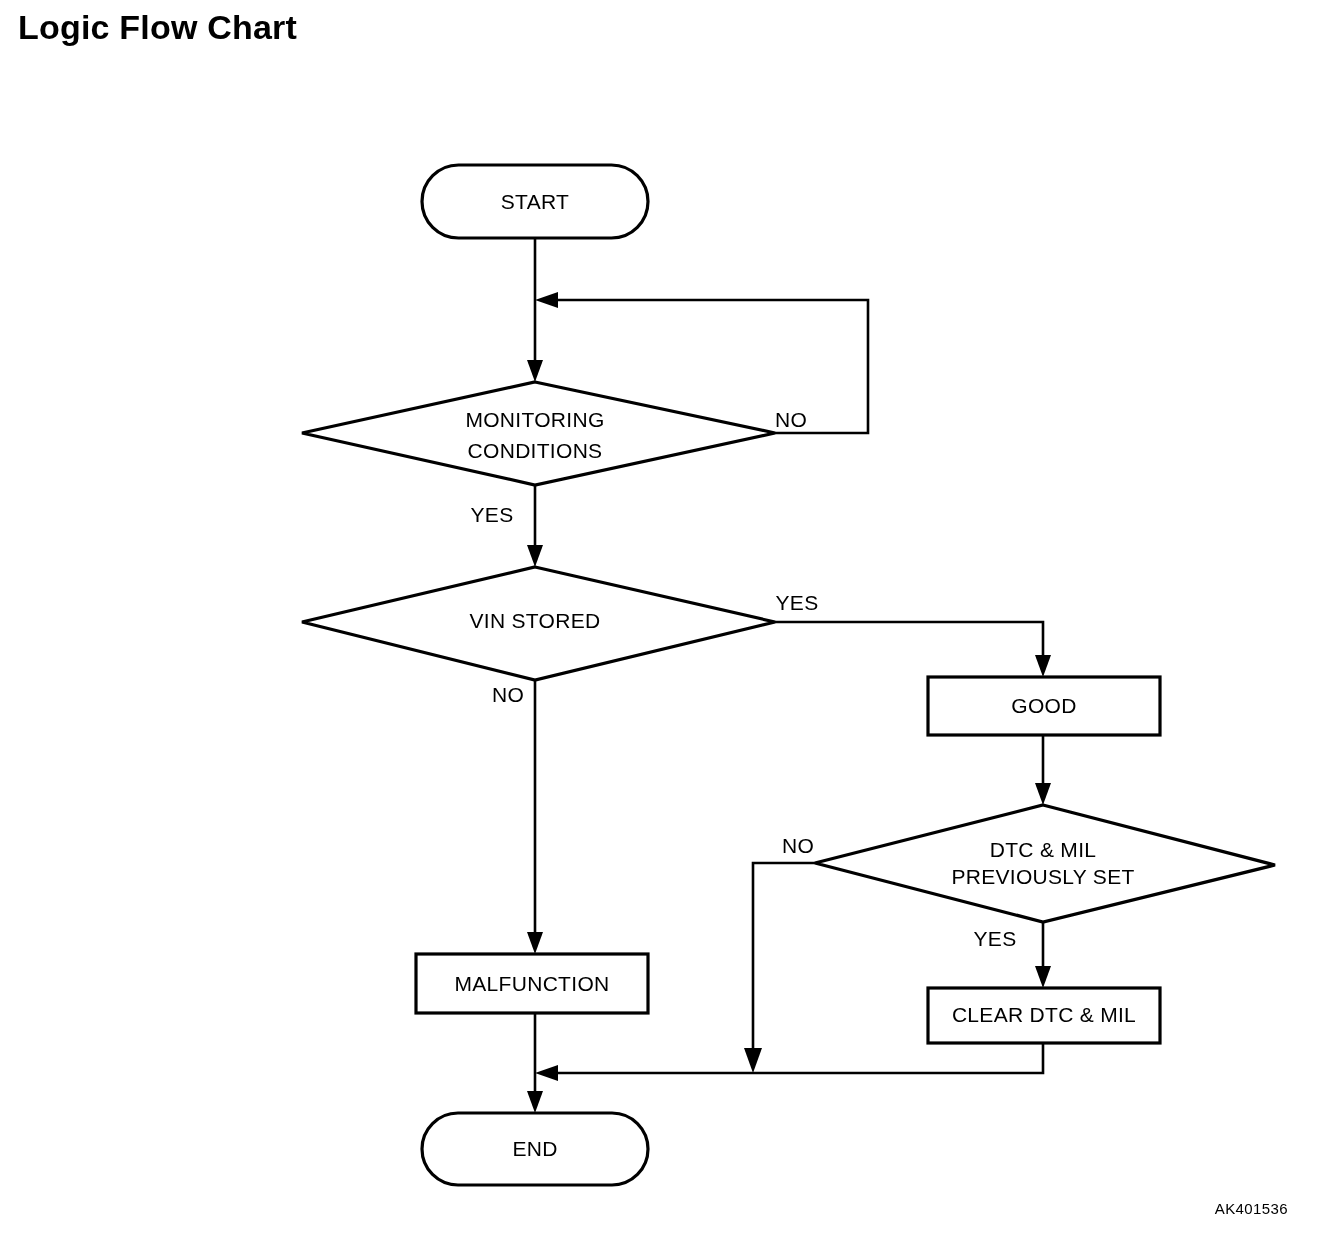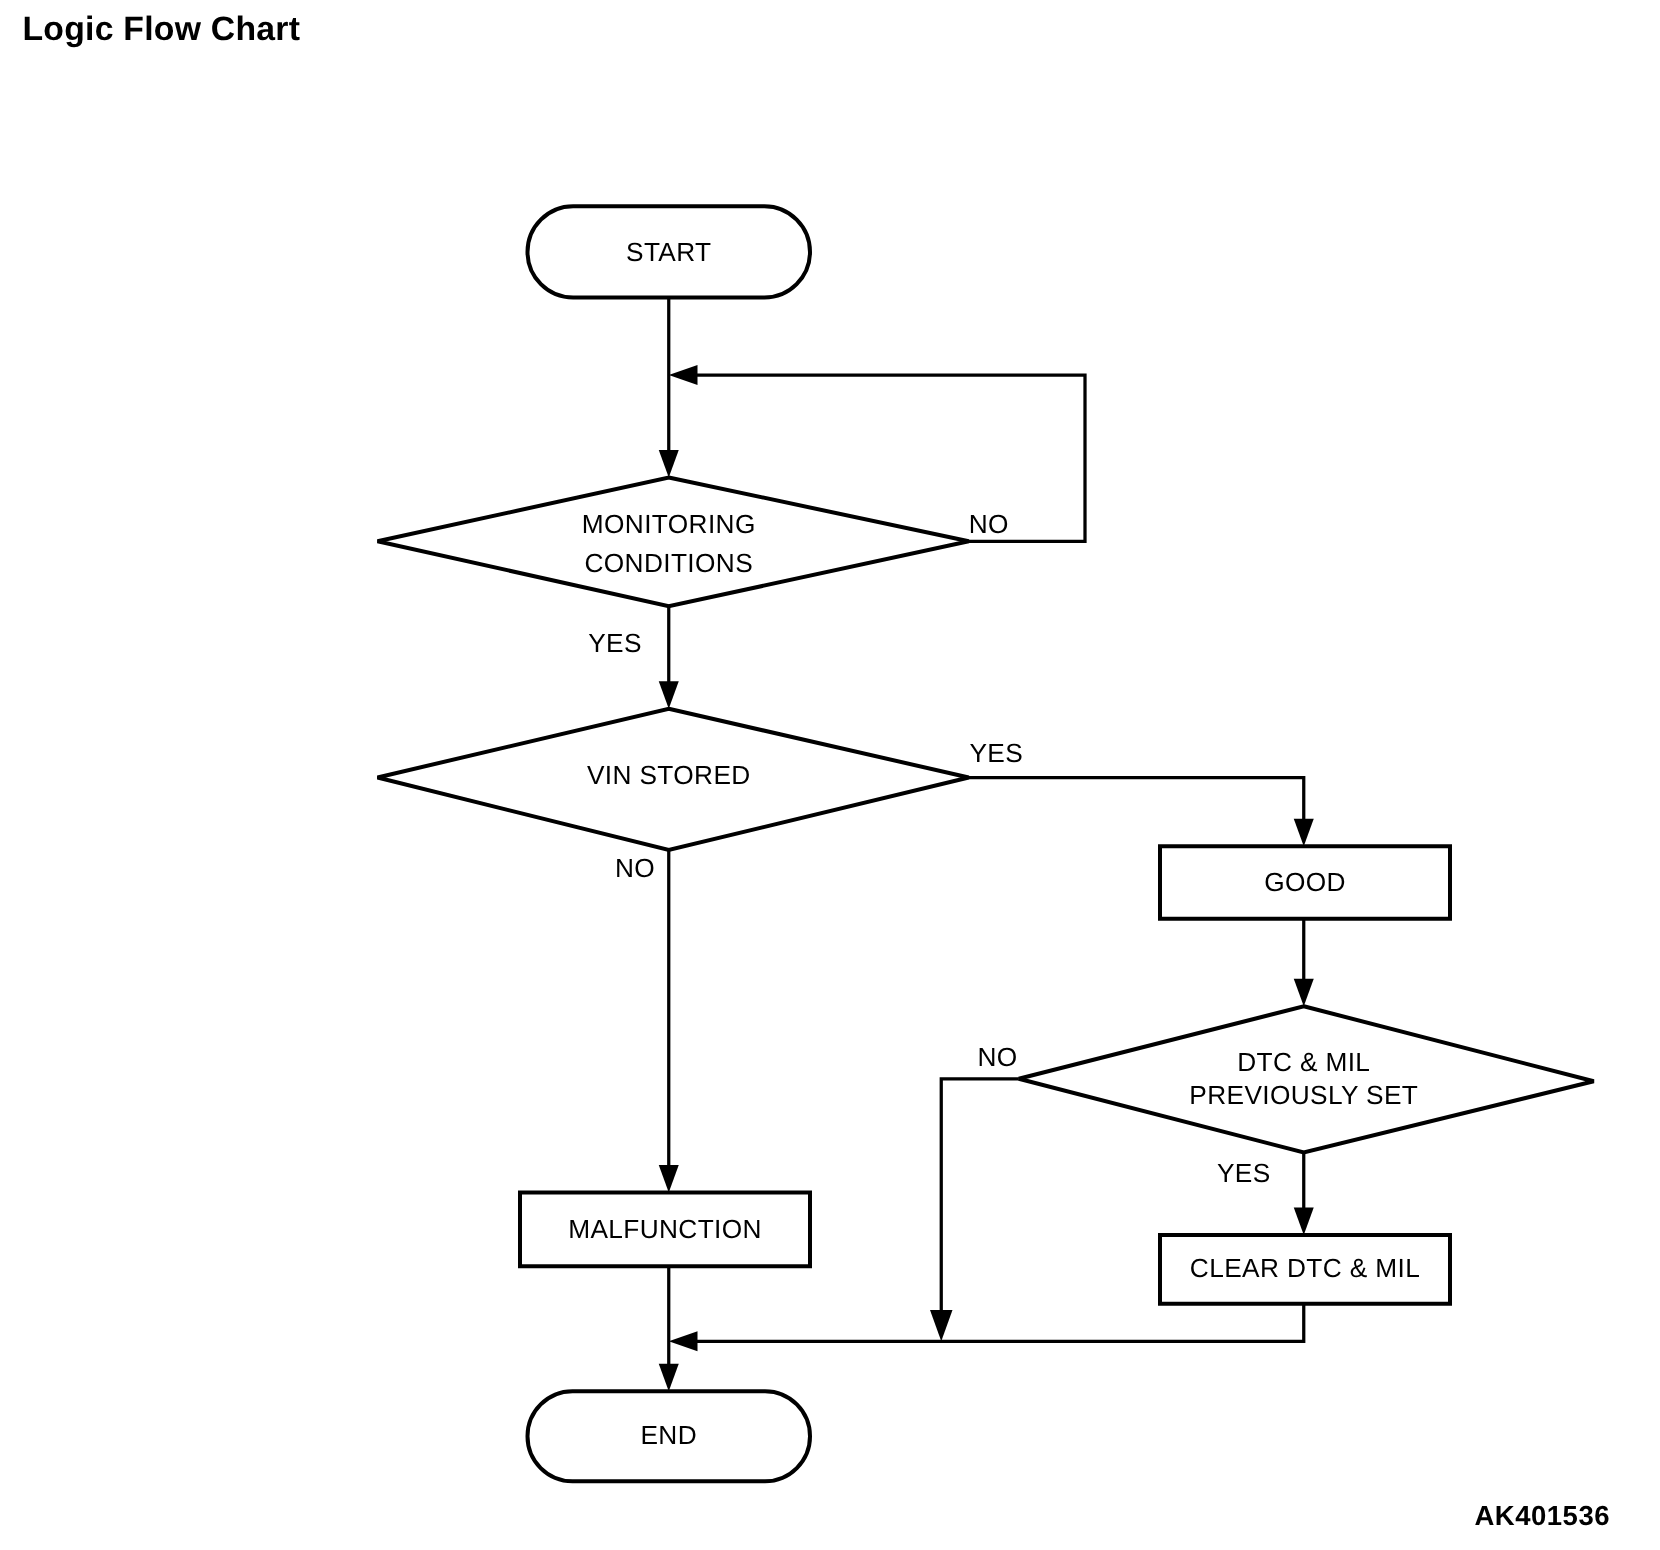--- a/index.html
+++ b/index.html
@@ -12,32 +12,32 @@
     height: 1240px;
     font-family: "Liberation Sans", sans-serif;
     color: #000000;
     position: relative;
     overflow: hidden;
   }
   #page-title {
     position: absolute;
     left: 18px;
     top: 8px;
-    font-size: 27px;
+    font-size: 34px;
     font-weight: bold;
     letter-spacing: 0.2px;
     color: #000000;
     white-space: nowrap;
   }
   #watermark {
     position: absolute;
     right: 40px;
     top: 1200px;
-    font-size: 22px;
-    font-weight: bold;
+    font-size: 15px;
+    font-weight: normal;
     letter-spacing: 0.4px;
     color: #000000;
     white-space: nowrap;
   }
   #flow-svg {
     position: absolute;
     left: 0;
     top: 0;
     width: 1328px;
     height: 1240px;

